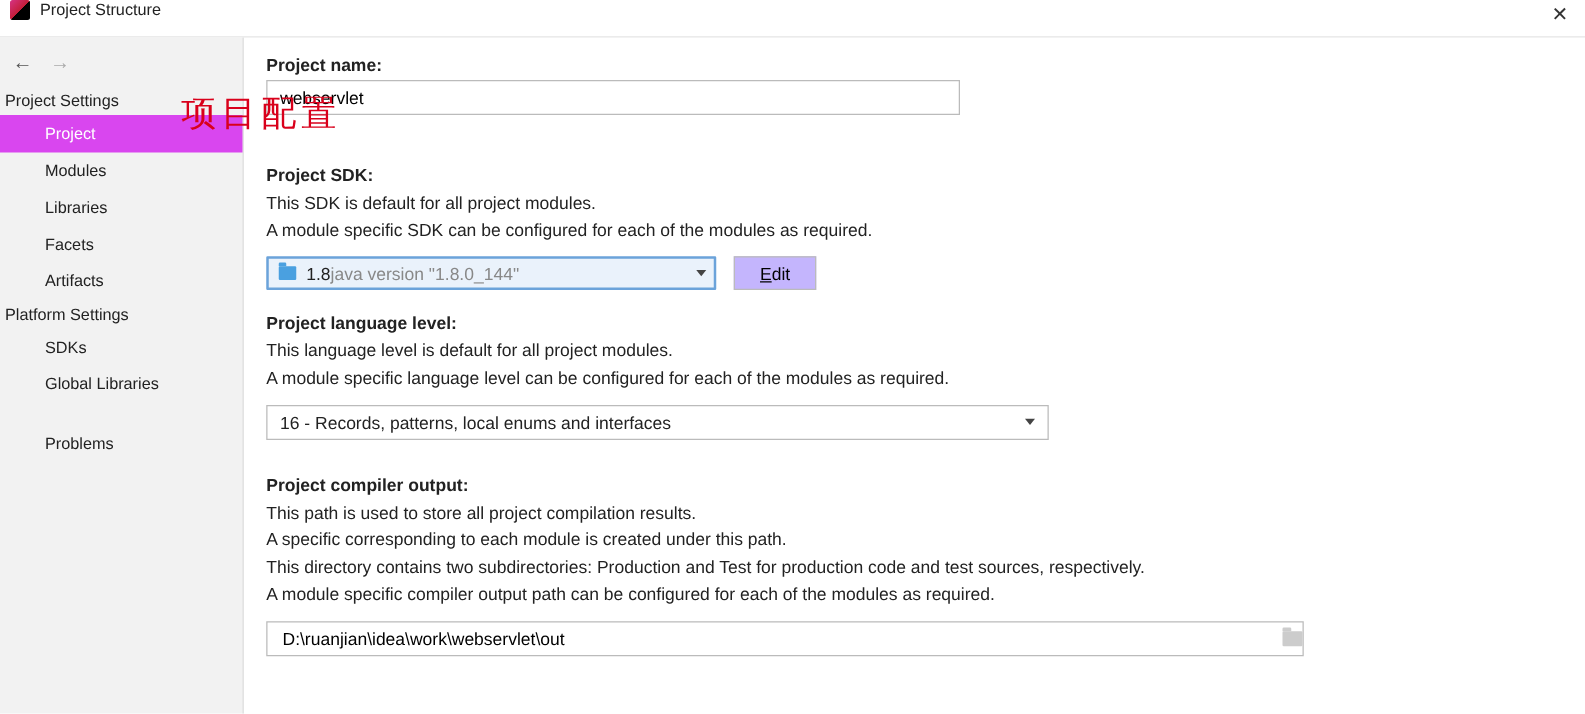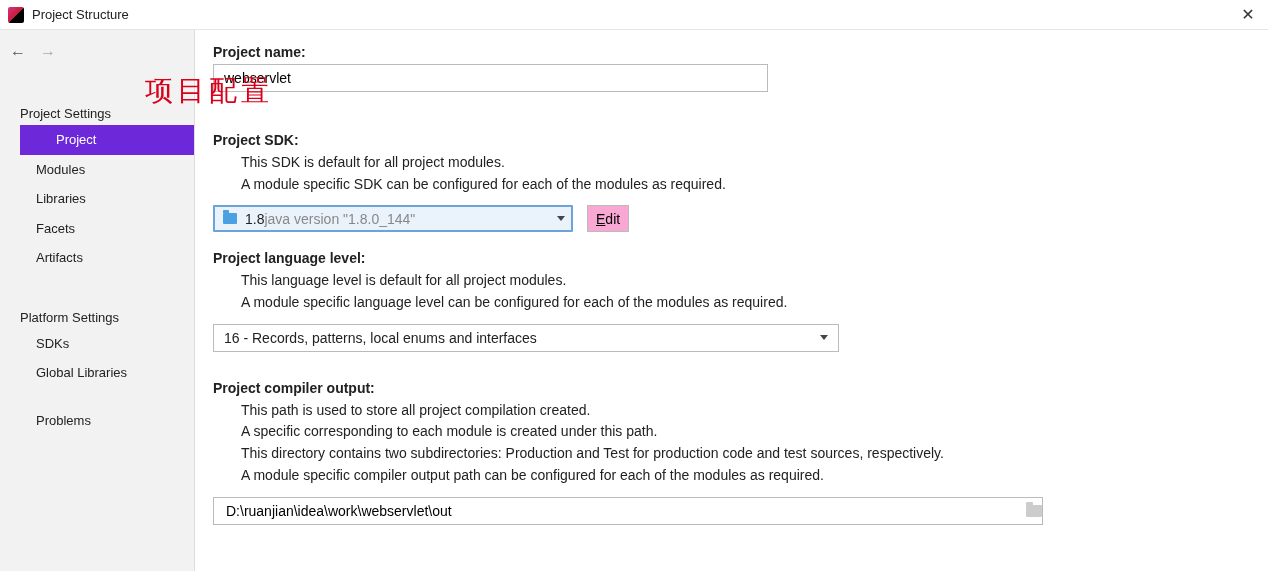--- a/index.html
+++ b/index.html
@@ -9,21 +9,20 @@
       color: #222;
       width: 1268px;
       height: 571px;
       overflow: hidden;
       background: #fff;
       position: relative;
     }
     .titlebar {
       height: 30px;
       display: flex;
-      align-items: center;
       padding: 0 8px;
       border-bottom: 1px solid #e5e5e5;
       background: #fff;
     }
     .titlebar .app-icon {
       width: 16px; height: 16px;
       background: linear-gradient(135deg, #d63384 0%, #c41e3a 50%, #000 50%, #000 100%);
       margin-right: 8px;
       border-radius: 2px;
     }
@@ -52,35 +51,33 @@
       gap: 14px;
     }
     .nav-arrow {
       font-size: 16px;
       color: #aaa;
       cursor: pointer;
       line-height: 1;
     }
     .nav-arrow.active { color: #555; }
     .section-header {
-      padding: 4px 20px;
+      padding: 4px 4px;
       font-size: 13px;
       color: #222;
-      margin-top: 33px;
     }
     .sidebar-item {
       padding: 5px 8px 5px 36px;
       font-size: 13px;
       cursor: pointer;
       line-height: 1.5;
     }
     .sidebar-item.selected {
-      background: #6d28d9;
+      background: #d946ef;
       color: #fff;
-      margin-left: 20px;
     }
     .main {
       flex: 1;
       padding: 14px 18px;
       overflow-y: auto;
     }
     .field-label {
       font-weight: bold;
       font-size: 14px;
       margin-bottom: 4px;
@@ -93,21 +90,21 @@
       font-size: 14px;
       font-family: inherit;
       margin-bottom: 30px;
       outline: none;
     }
     .desc-line {
       font-size: 14px;
       line-height: 1.55;
       color: #222;
     }
-    .desc-block { margin-bottom: 10px; margin-left: 28px; }
+    .desc-block { margin-bottom: 10px; }
     .row { display: flex; gap: 14px; margin-bottom: 18px; }
     .sdk-dropdown {
       display: flex;
       align-items: center;
       width: 360px;
       height: 27px;
       border: 2px solid #6ba3da;
       background: #eaf2fb;
       padding: 0 6px 0 8px;
       cursor: pointer;
@@ -132,23 +129,23 @@
     .sdk-dropdown .sdk-version {color:#888;}
     .sdk-dropdown .caret {
       margin-left: auto;
       width: 0; height: 0;
       border-left: 4px solid transparent;
       border-right: 4px solid transparent;
       border-top: 5px solid #444;
     }
     .edit-btn {
       height: 27px;
-      padding: 0 8px;
-      border: 1px solid #bbb;
-      background: #f9a8d4;
+      padding: 0 20px;
+      border: 1px solid #bbb;
+      background: #c4b5fd;
       font-size: 14px;
       cursor: pointer;
       font-family: inherit;
     }
     .edit-btn .underline { text-decoration: underline; }
     .lang-dropdown {
       display: flex;
       align-items: center;
       width: 626px;
       height: 28px;
@@ -267,21 +264,21 @@
       </div>
       <div class="lang-dropdown">
         <span>16 - Records, patterns, local enums and interfaces</span>
         <div class="caret"></div>
       </div>
     </div>
 
     <div class="section">
       <div class="field-label">Project compiler output:</div>
       <div class="desc-block">
-        <div class="desc-line">This path is used to store all project compilation created.</div>
+        <div class="desc-line">This path is used to store all project compilation results.</div>
         <div class="desc-line">A specific corresponding to each module is created under this path.</div>
         <div class="desc-line">This directory contains two subdirectories: Production and Test for production code and test sources, respectively.</div>
         <div class="desc-line">A module specific compiler output path can be configured for each of the modules as required.</div>
       </div>
       <div class="output-input-wrap">
         <input type="text" value="D:\ruanjian\idea\work\webservlet\out" style="">
         <div class="folder-btn"></div>
       </div>
     </div>
   </div>

